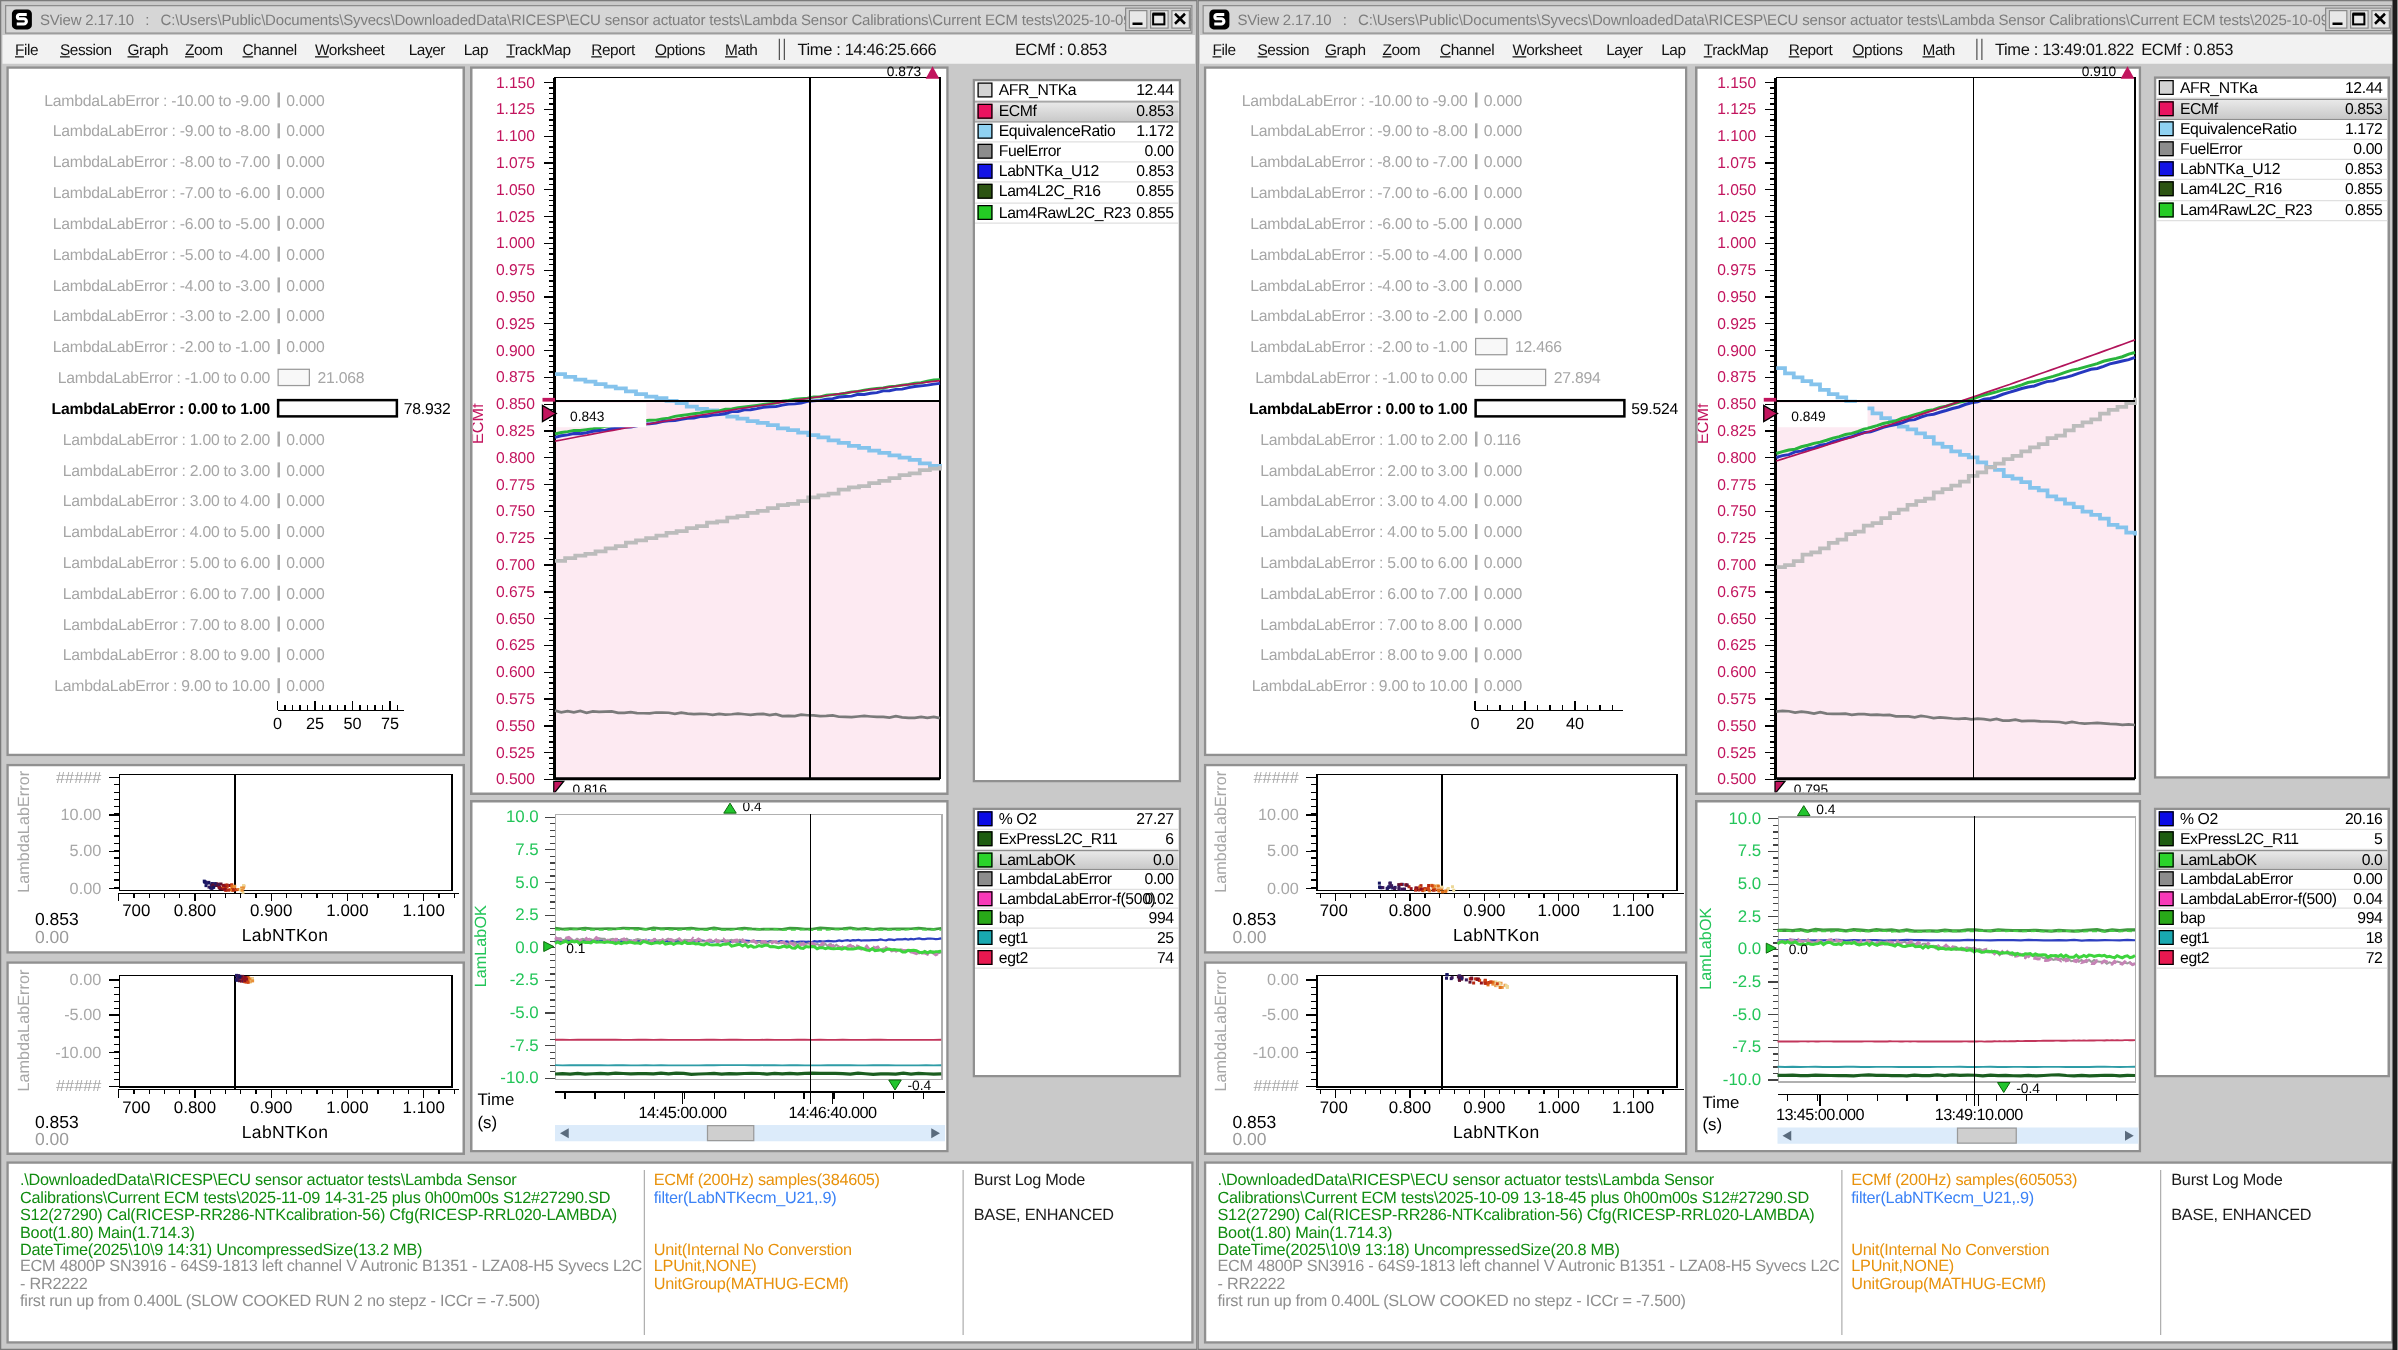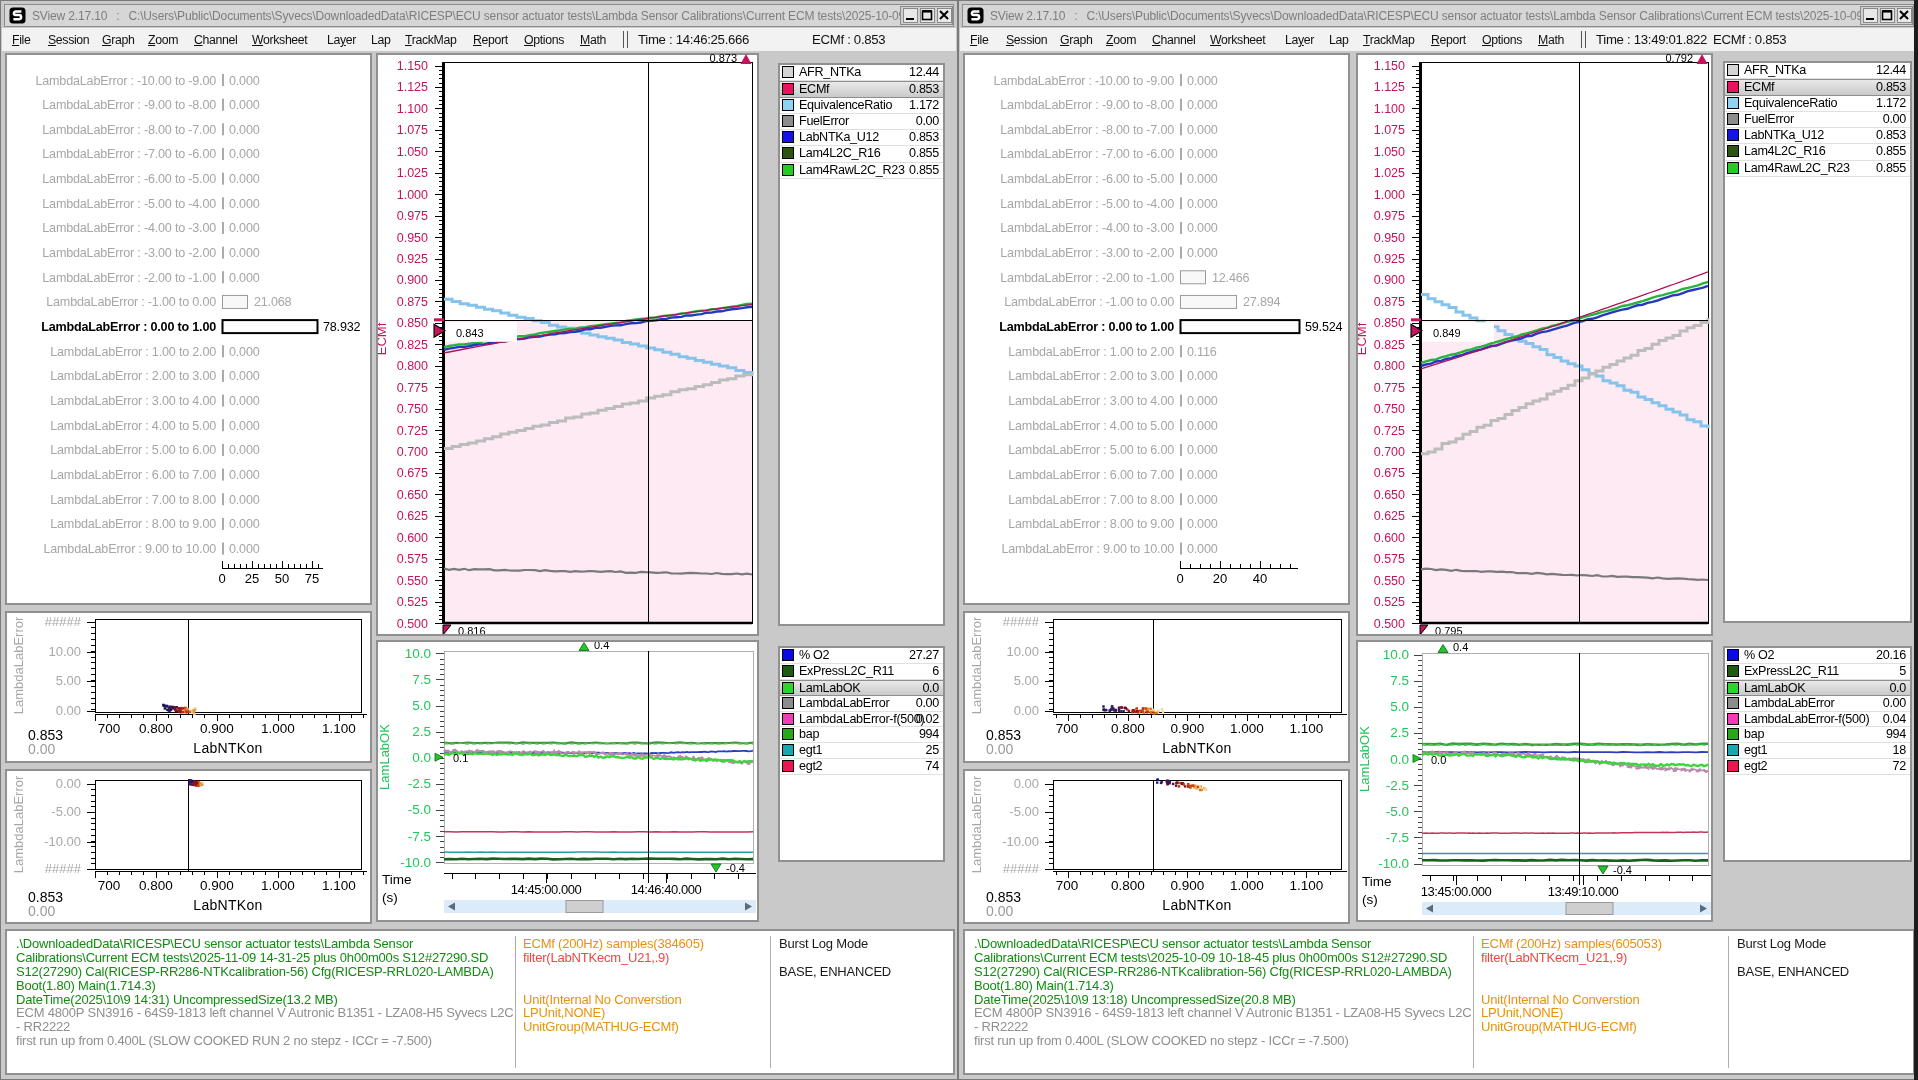--- a/index.html
+++ b/index.html
@@ -43,21 +43,21 @@
 .lrow .sw { position:absolute; left:2px; top:1px; width:12px; height:12px; border:1px solid #000; }
 .lrow .llab { position:absolute; left:19px; top:0px; }
 .lrow .lval { position:absolute; right:4px; top:0px; }
 .lsel { background:linear-gradient(#e9e9e9,#c9c9c9); border-top:1px solid #8e8e8e; border-bottom:1px solid #8e8e8e; }
 .vsep { position:absolute; top:5px; bottom:5px; width:1px; background:#b0b0b0; }
 .btxt { position:absolute; font-size:13px; line-height:13.85px; letter-spacing:-0.2px; }
 .btxt div { min-height:13.9px; }
 .tgreen { color:#108c10; }
 .tgray { color:#8f8f8f; }
 .torange { color:#e8920c; }
-.tdred { color:#ef4444; }
+.tdred { color:#3b82f6; }
 .tblack { color:#1a1a1a; }
 </style></head><body>
 <div class="win" style="left:0px;width:958px">
 <div class="tbar">
 <div class="ticon"><svg width="17" height="17" viewBox="0 0 17 17">
           <rect x="0.5" y="0.5" width="16" height="16" rx="3.5" fill="#000"></rect>
           <path d="M12.4 4.6 H6.6 a1.6 1.6 0 0 0 0 3.4 H10 a1.9 1.9 0 0 1 0 4.2 H4.4" fill="none" stroke="#fff" stroke-width="2.5"></path>
         </svg></div>
 <div class="ttext">SView 2.17.10  :  C:\Users\Public\Documents\Syvecs\DownloadedData\RICESP\ECU sensor actuator tests\Lambda Sensor Calibrations\Current ECM tests\2025-10-09 13-18-45 plus 0h00m00s S12#27290.SD</div>
 <div class="btngrp">
@@ -1141,21 +1141,21 @@
 <rect x="64" y="267.3" width="72" height="19.5" fill="#fff"></rect>
 <rect x="53" y="263.3" width="10" height="3" fill="#c2155e"></rect>
 <path d="M53,269.3 v13 l11,-6.5 z" fill="#c2155e" stroke="#000" stroke-width="1.1"></path>
 <text x="75" y="281.8" class="cmark">0.849</text>
 <path d="M62,570 h8 l-8,10 z" fill="#c2155e" stroke="#000" stroke-width="1"></path>
 <text x="77" y="580" class="cmark">0.795</text>
 <path d="M63,568 H350" stroke="#000" stroke-width="2.5"></path>
 <text x="8" y="284" class="cylab" transform="rotate(-90 8 284)" text-anchor="middle">ECMf</text>
 </svg>
     </div>
-<div class="topmark" style="left:673px;top:51px"><span>0.792</span><svg width="12" height="12" style="vertical-align:-2px">
+<div class="topmark" style="left:673px;top:51px"><span>0.910</span><svg width="12" height="12" style="vertical-align:-2px">
         <path d="M6,1 L11.5,11 H0.5 z" fill="#c2155e"></path>
       </svg></div>
 <div class="panel" style="left:764px;top:60px;width:189px;height:562px">
 <div class="lrow" style="height:16.3px">
         <span class="sw" style="background:#d4d4d4"></span>
         <span class="llab">AFR_NTKa</span>
         <span class="lval">12.44</span>
       </div>
 <div class="lrow lsel" style="height:16.3px">
         <span class="sw" style="background:#ea1360"></span>
@@ -1585,21 +1585,21 @@
         <span class="sw" style="background:#e81850"></span>
         <span class="llab">egt2</span>
         <span class="lval">72</span>
       </div>
 </div>
 <div class="panel" style="left:4px;top:928px;width:952px;height:146px">
 <div class="vsep" style="left:508px"></div>
 <div class="vsep" style="left:763px"></div>
 <div class="btxt" style="left:9px;top:6px;width:504px">
         <div class="tgreen">.\DownloadedData\RICESP\ECU sensor actuator tests\Lambda Sensor</div>
-        <div class="tgreen">Calibrations\Current ECM tests\2025-10-09 10-18-45 plus 0h00m00s S12#27290.SD</div>
+        <div class="tgreen">Calibrations\Current ECM tests\2025-10-09 13-18-45 plus 0h00m00s S12#27290.SD</div>
         <div class="tgreen">S12(27290) Cal(RICESP-RR286-NTKcalibration-56) Cfg(RICESP-RRL020-LAMBDA)</div>
         <div class="tgreen">Boot(1.80) Main(1.714.3)</div>
         <div class="tgreen">DateTime(2025\10\9 13:18) UncompressedSize(20.8 MB)</div>
         <div class="tgray">ECM 4800P SN3916 - 64S9-1813 left channel V Autronic B1351 - LZA08-H5 Syvecs L2C</div>
         <div class="tgray">- RR2222</div>
         <div class="tgray">first run up from 0.400L (SLOW COOKED no stepz - ICCr = -7.500)</div>
       </div>
 <div class="btxt" style="left:516px;top:6px;width:245px">
         <div class="torange">ECMf (200Hz) samples(605053)</div>
         <div class="tdred">filter(LabNTKecm_U21,.9)</div>

